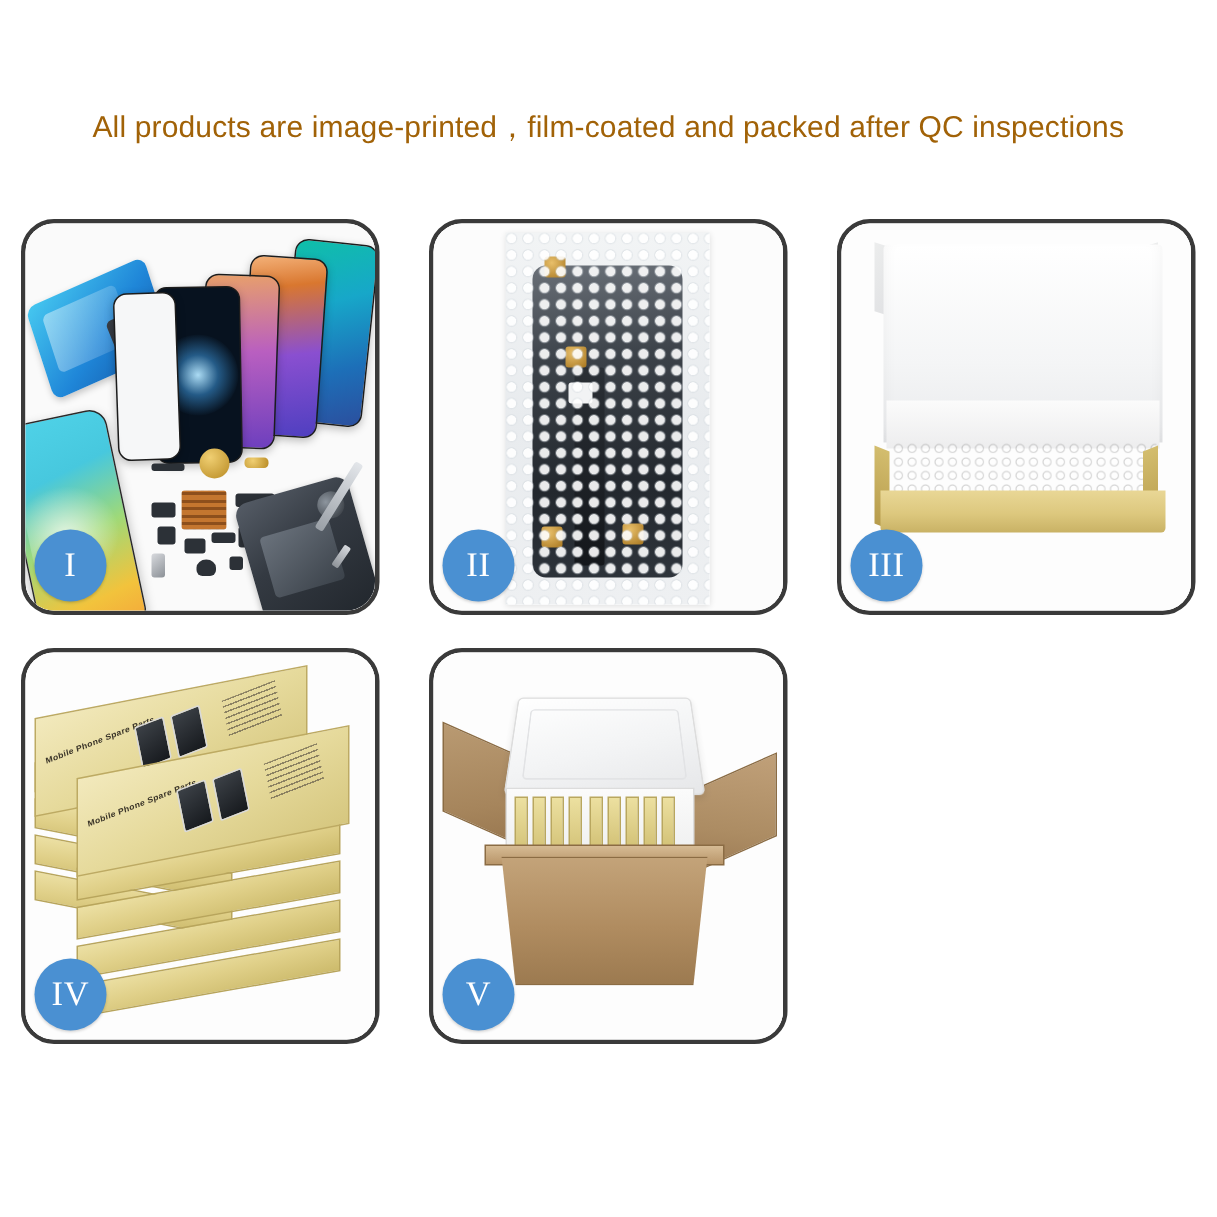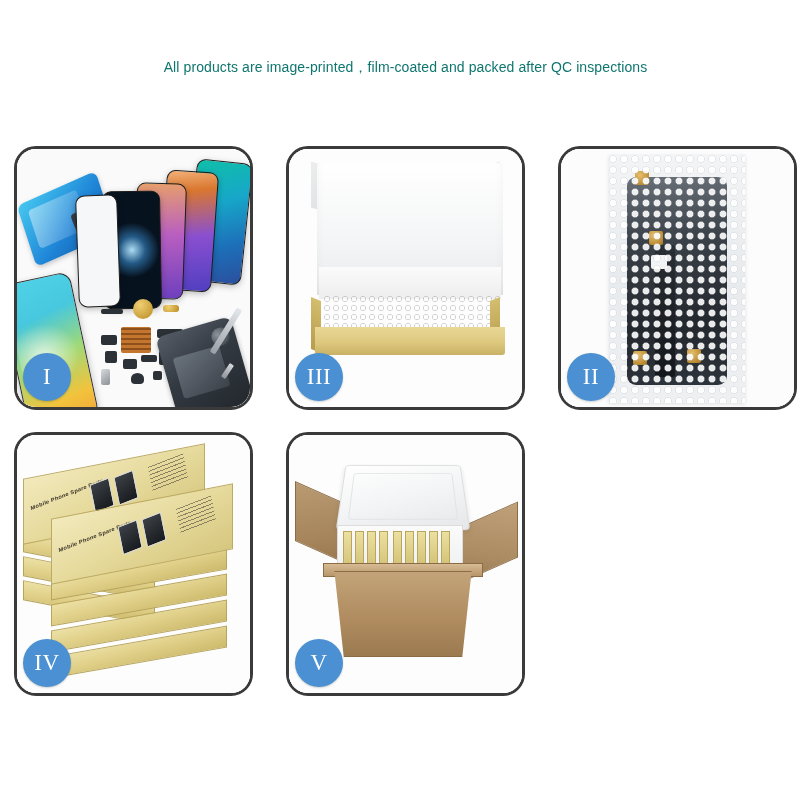--- a/index.html
+++ b/index.html
@@ -28,25 +28,25 @@
   .title {
     font-size: 35px;
     font-weight: 400;
     letter-spacing: 1.1px;
     color: #1b1b1b;
     line-height: 1.1;
     white-space: nowrap;
   }
 
   .subtitle {
-    margin-top: 13px;
-    font-size: 14px;
+    margin-top: 25px;
+    font-size: 20px;
     font-weight: 400;
     letter-spacing: 0.1px;
-    color: #0f766e;
+    color: #a16207;
     white-space: nowrap;
   }
 
   
   .grid {
     position: absolute;
     left: 14px;
     top: 146px;
     width: 783px;
     display: grid;
@@ -484,51 +484,51 @@
           <div class="tweezer"></div>
           <div class="screws"></div>
         </div>
       </div>
       <div class="badge">I</div>
     </div>
 
     <div class="card">
       <div class="card-clip">
         <div class="photo">
-          <div class="p3-bg"></div>
-          <div class="lid-flap-l"></div>
-          <div class="lid-flap-r"></div>
-          <div class="lid-back"></div>
-          <div class="foam-layer"></div>
-          <div class="bubble-fill"></div>
-          <div class="tray-lside"></div>
-          <div class="tray-rside"></div>
-          <div class="tray-front"></div>
-        </div>
-      </div>
-      <div class="badge">III</div>
-    </div>
-
-    <div class="card">
-      <div class="card-clip">
-        <div class="photo">
           <div class="p2-bg"></div>
           <div class="wrap-sheet">
             <div class="screen-inside"></div>
             <div class="flex-strip"></div>
             <div class="white-tab"></div>
             <div class="conn conn-1"></div>
             <div class="conn conn-2"></div>
             <div class="conn conn-3"></div>
             <div class="conn conn-4"></div>
             <div class="bubbles"></div>
           </div>
         </div>
       </div>
       <div class="badge">II</div>
+    </div>
+
+    <div class="card">
+      <div class="card-clip">
+        <div class="photo">
+          <div class="p3-bg"></div>
+          <div class="lid-flap-l"></div>
+          <div class="lid-flap-r"></div>
+          <div class="lid-back"></div>
+          <div class="foam-layer"></div>
+          <div class="bubble-fill"></div>
+          <div class="tray-lside"></div>
+          <div class="tray-rside"></div>
+          <div class="tray-front"></div>
+        </div>
+      </div>
+      <div class="badge">III</div>
     </div>
 
     <div class="card">
       <div class="card-clip">
         <div class="photo">
           <div class="p4-bg"></div>
           <div class="stack">
 
             <div class="gbox" style="left:6px;  top:86px;  width:132px; height:20px; transform:skewY(11deg);"></div>
             <div class="gbox" style="left:6px;  top:110px; width:132px; height:20px; transform:skewY(11deg);"></div>

